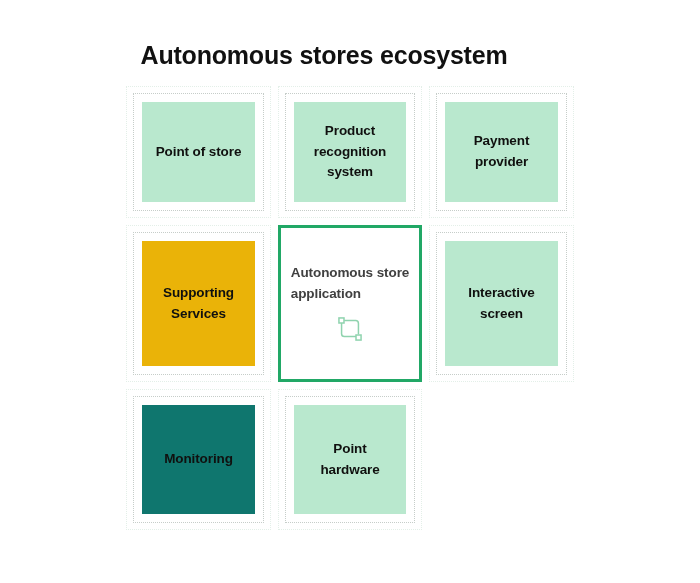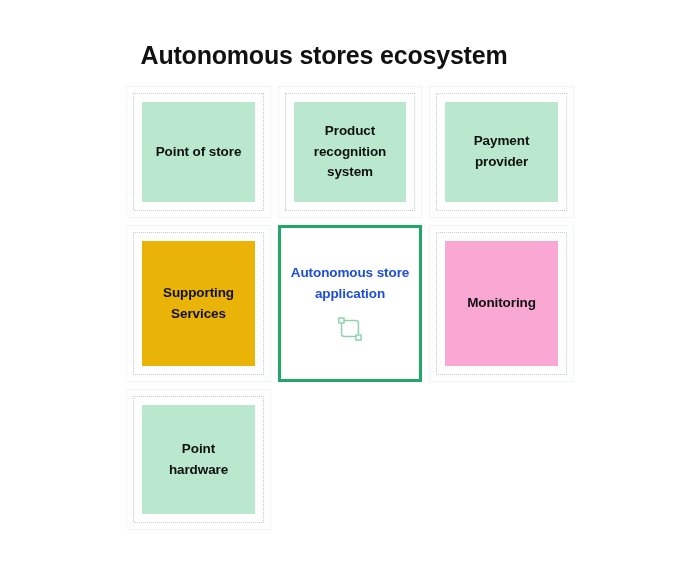--- a/index.html
+++ b/index.html
@@ -80,21 +80,21 @@
     width: 100%;
     height: 100%;
     display: flex;
     align-items: center;
     justify-content: center;
     text-align: center;
   }
 
   .fill-mint   { background: #b9e8ce; }
   .fill-white  { background: #eab308; }
-  .fill-grey   { background: #f9a8d4; }
+  .fill-grey   { background: #0f766e; }
 
   .card-label {
     font-family: "Liberation Sans", sans-serif;
     font-size: 13.5px;
     font-weight: bold;
     color: #10100f;
     line-height: 1.55;
     letter-spacing: -0.1px;
     padding: 0 6px;
     white-space: pre-line;
@@ -115,23 +115,23 @@
     display: flex;
     flex-direction: column;
     align-items: center;
     justify-content: center;
     gap: 10px;
   }
   .highlight-label {
     font-family: "Liberation Sans", sans-serif;
     font-size: 13.5px;
     font-weight: bold;
-    color: #1d4ed8;
+    color: #404040;
     line-height: 1.55;
-    text-align: center;
+    text-align: left;
     letter-spacing: -0.1px;
     white-space: pre-line;
     padding: 0 8px;
     -webkit-font-smoothing: antialiased;
   }
   .transform-icon {
     width: 30px;
     height: 30px;
     display: block;
   }
@@ -189,20 +189,28 @@
           <svg class="transform-icon" viewBox="0 0 32 32" fill="none" xmlns="http://www.w3.org/2000/svg" aria-hidden="true">
             <path d="M7 9.5 V21 a3 3 0 0 0 3 3 H22" stroke="#8fd3ae" stroke-width="1.6" stroke-linecap="round" fill="none"></path>
             <path d="M10.5 7 H22 a3 3 0 0 1 3 3 V21" stroke="#8fd3ae" stroke-width="1.6" stroke-linecap="round" fill="none"></path>
             <rect x="4.2" y="4.2" width="5.4" height="5.4" stroke="#8fd3ae" stroke-width="1.6" fill="#ffffff"></rect>
             <rect x="22.4" y="22.4" width="5.4" height="5.4" stroke="#8fd3ae" stroke-width="1.6" fill="#ffffff"></rect>
           </svg>
         </span>
       </div>
     </div>
 
+    <div class="card">
+      <div class="card-inner">
+        <div class="card-fill fill-mint">
+          <span class="card-label">Interactive
+screen</span>
+        </div>
+      </div>
+    </div>
 
     <div class="card">
       <div class="card-inner">
         <div class="card-fill fill-grey">
           <span class="card-label">Monitoring</span>
         </div>
       </div>
     </div>
 
 

